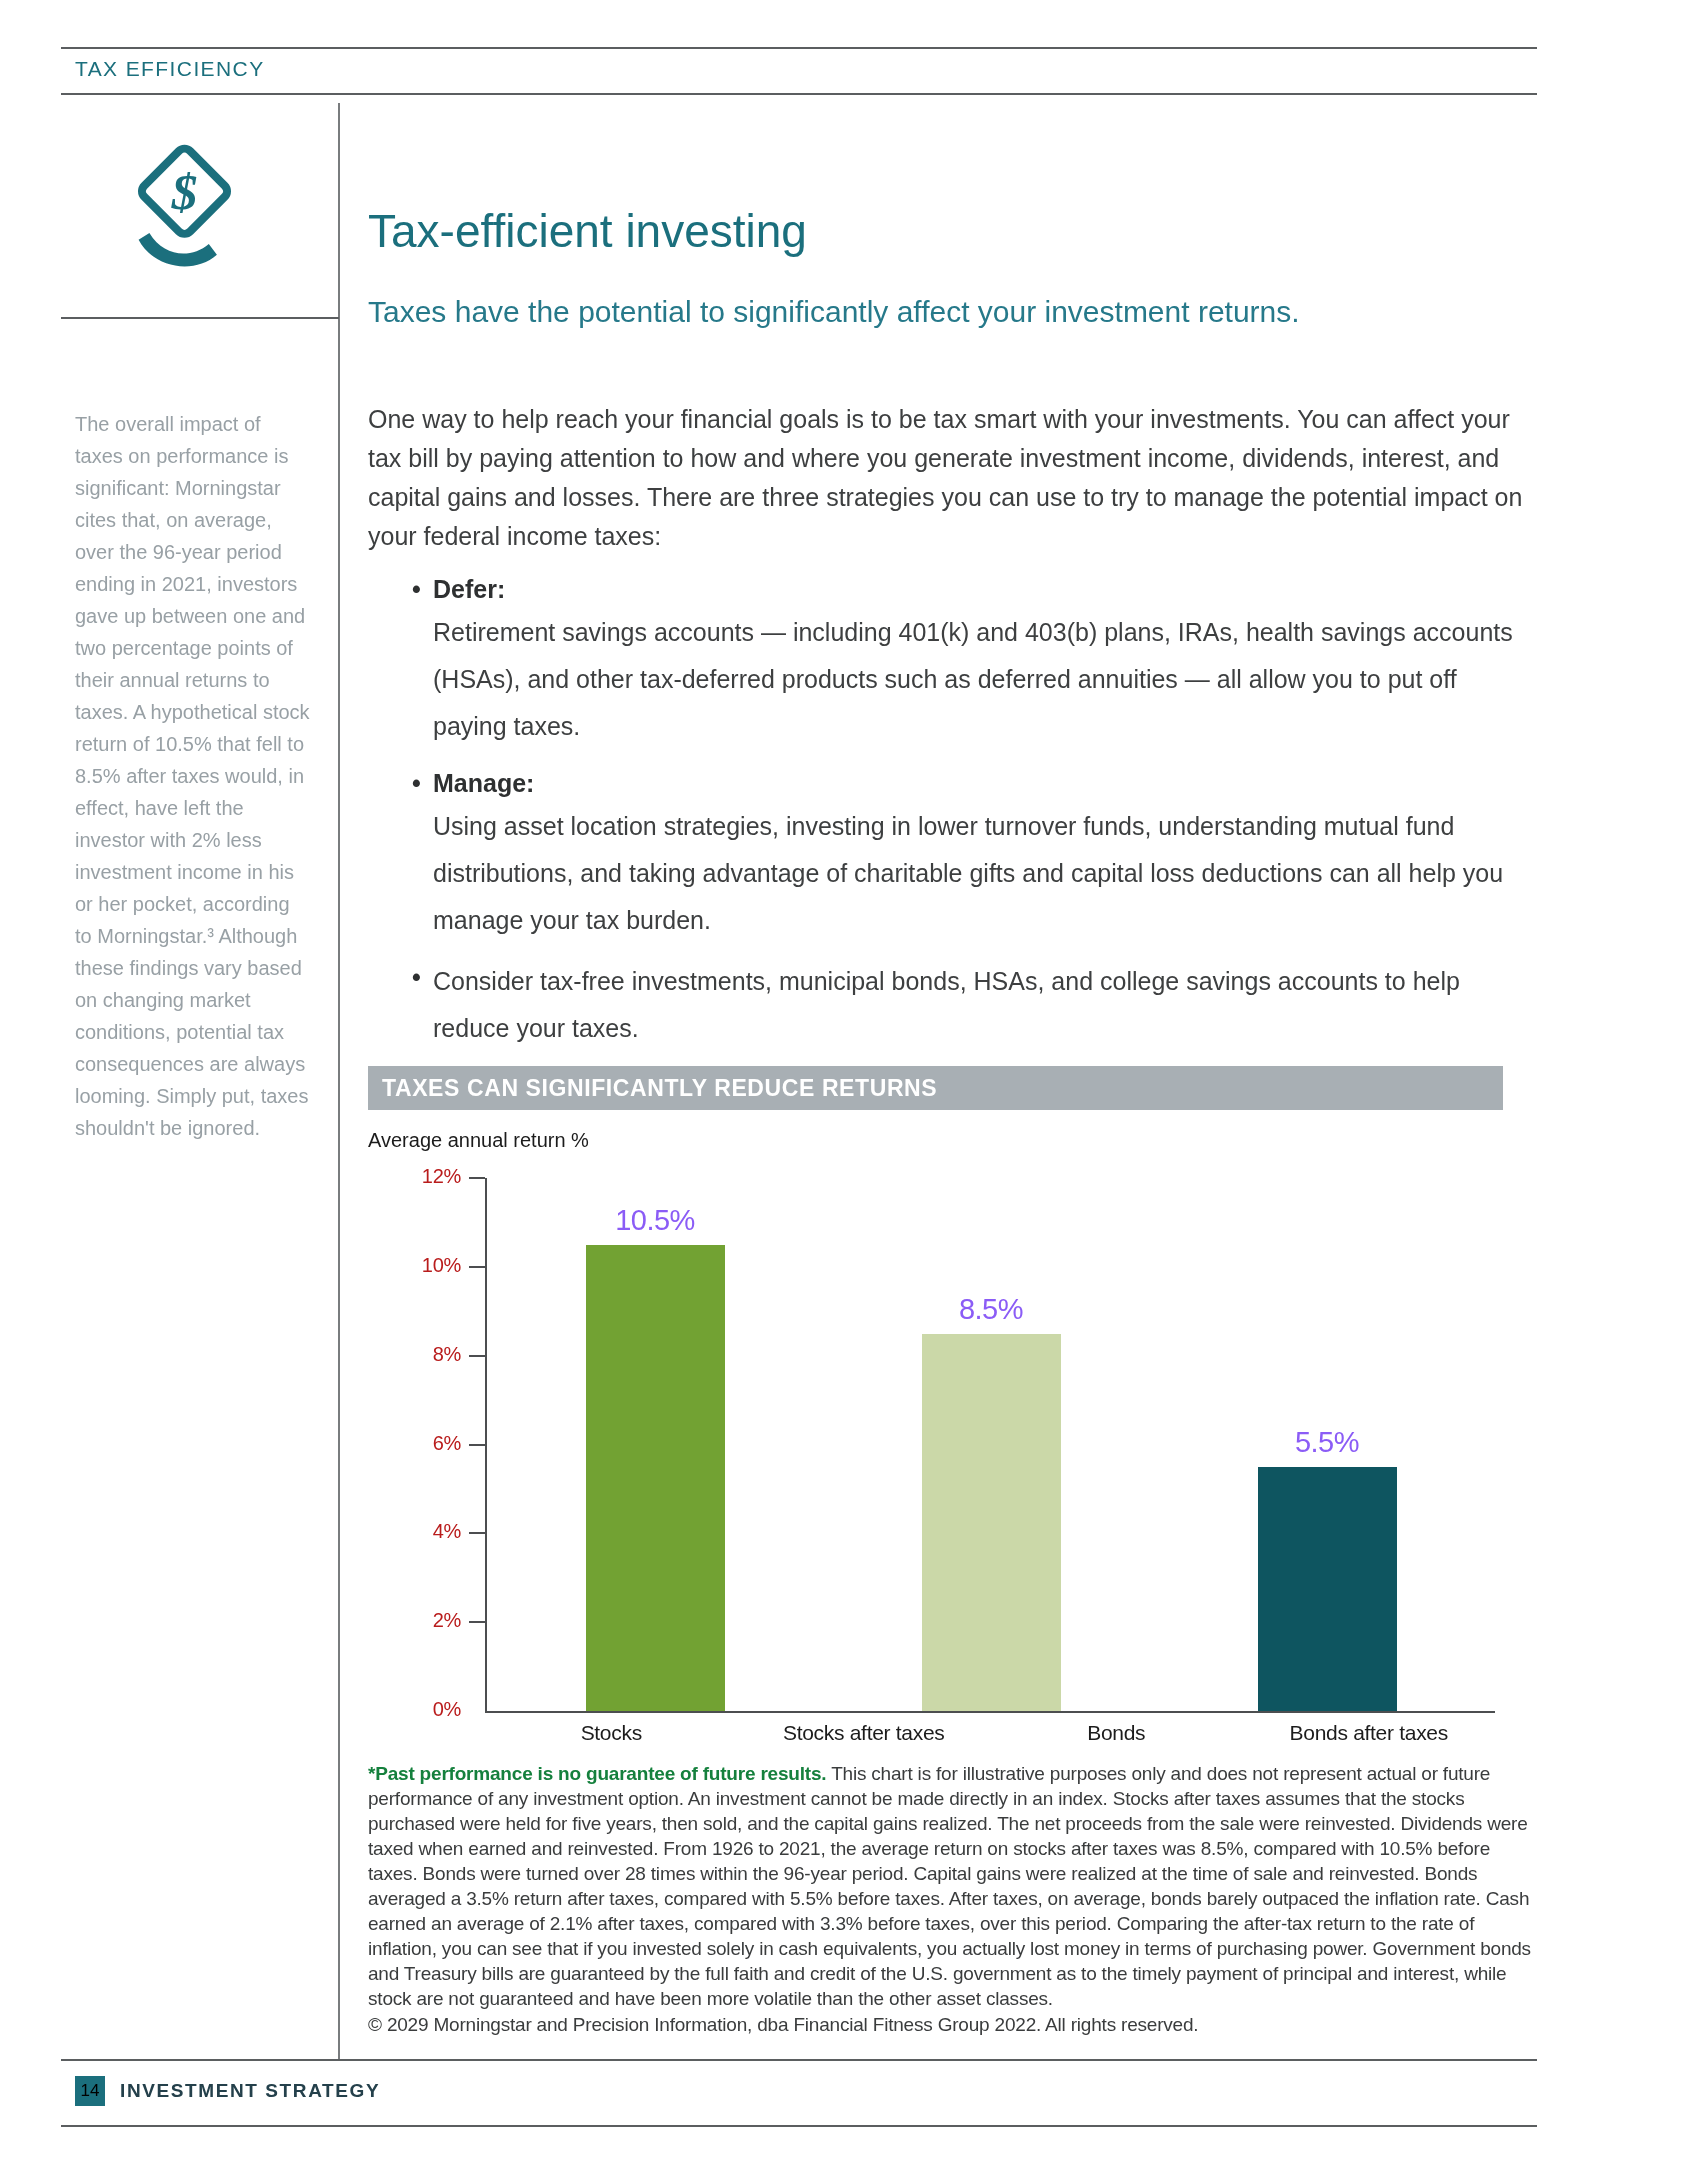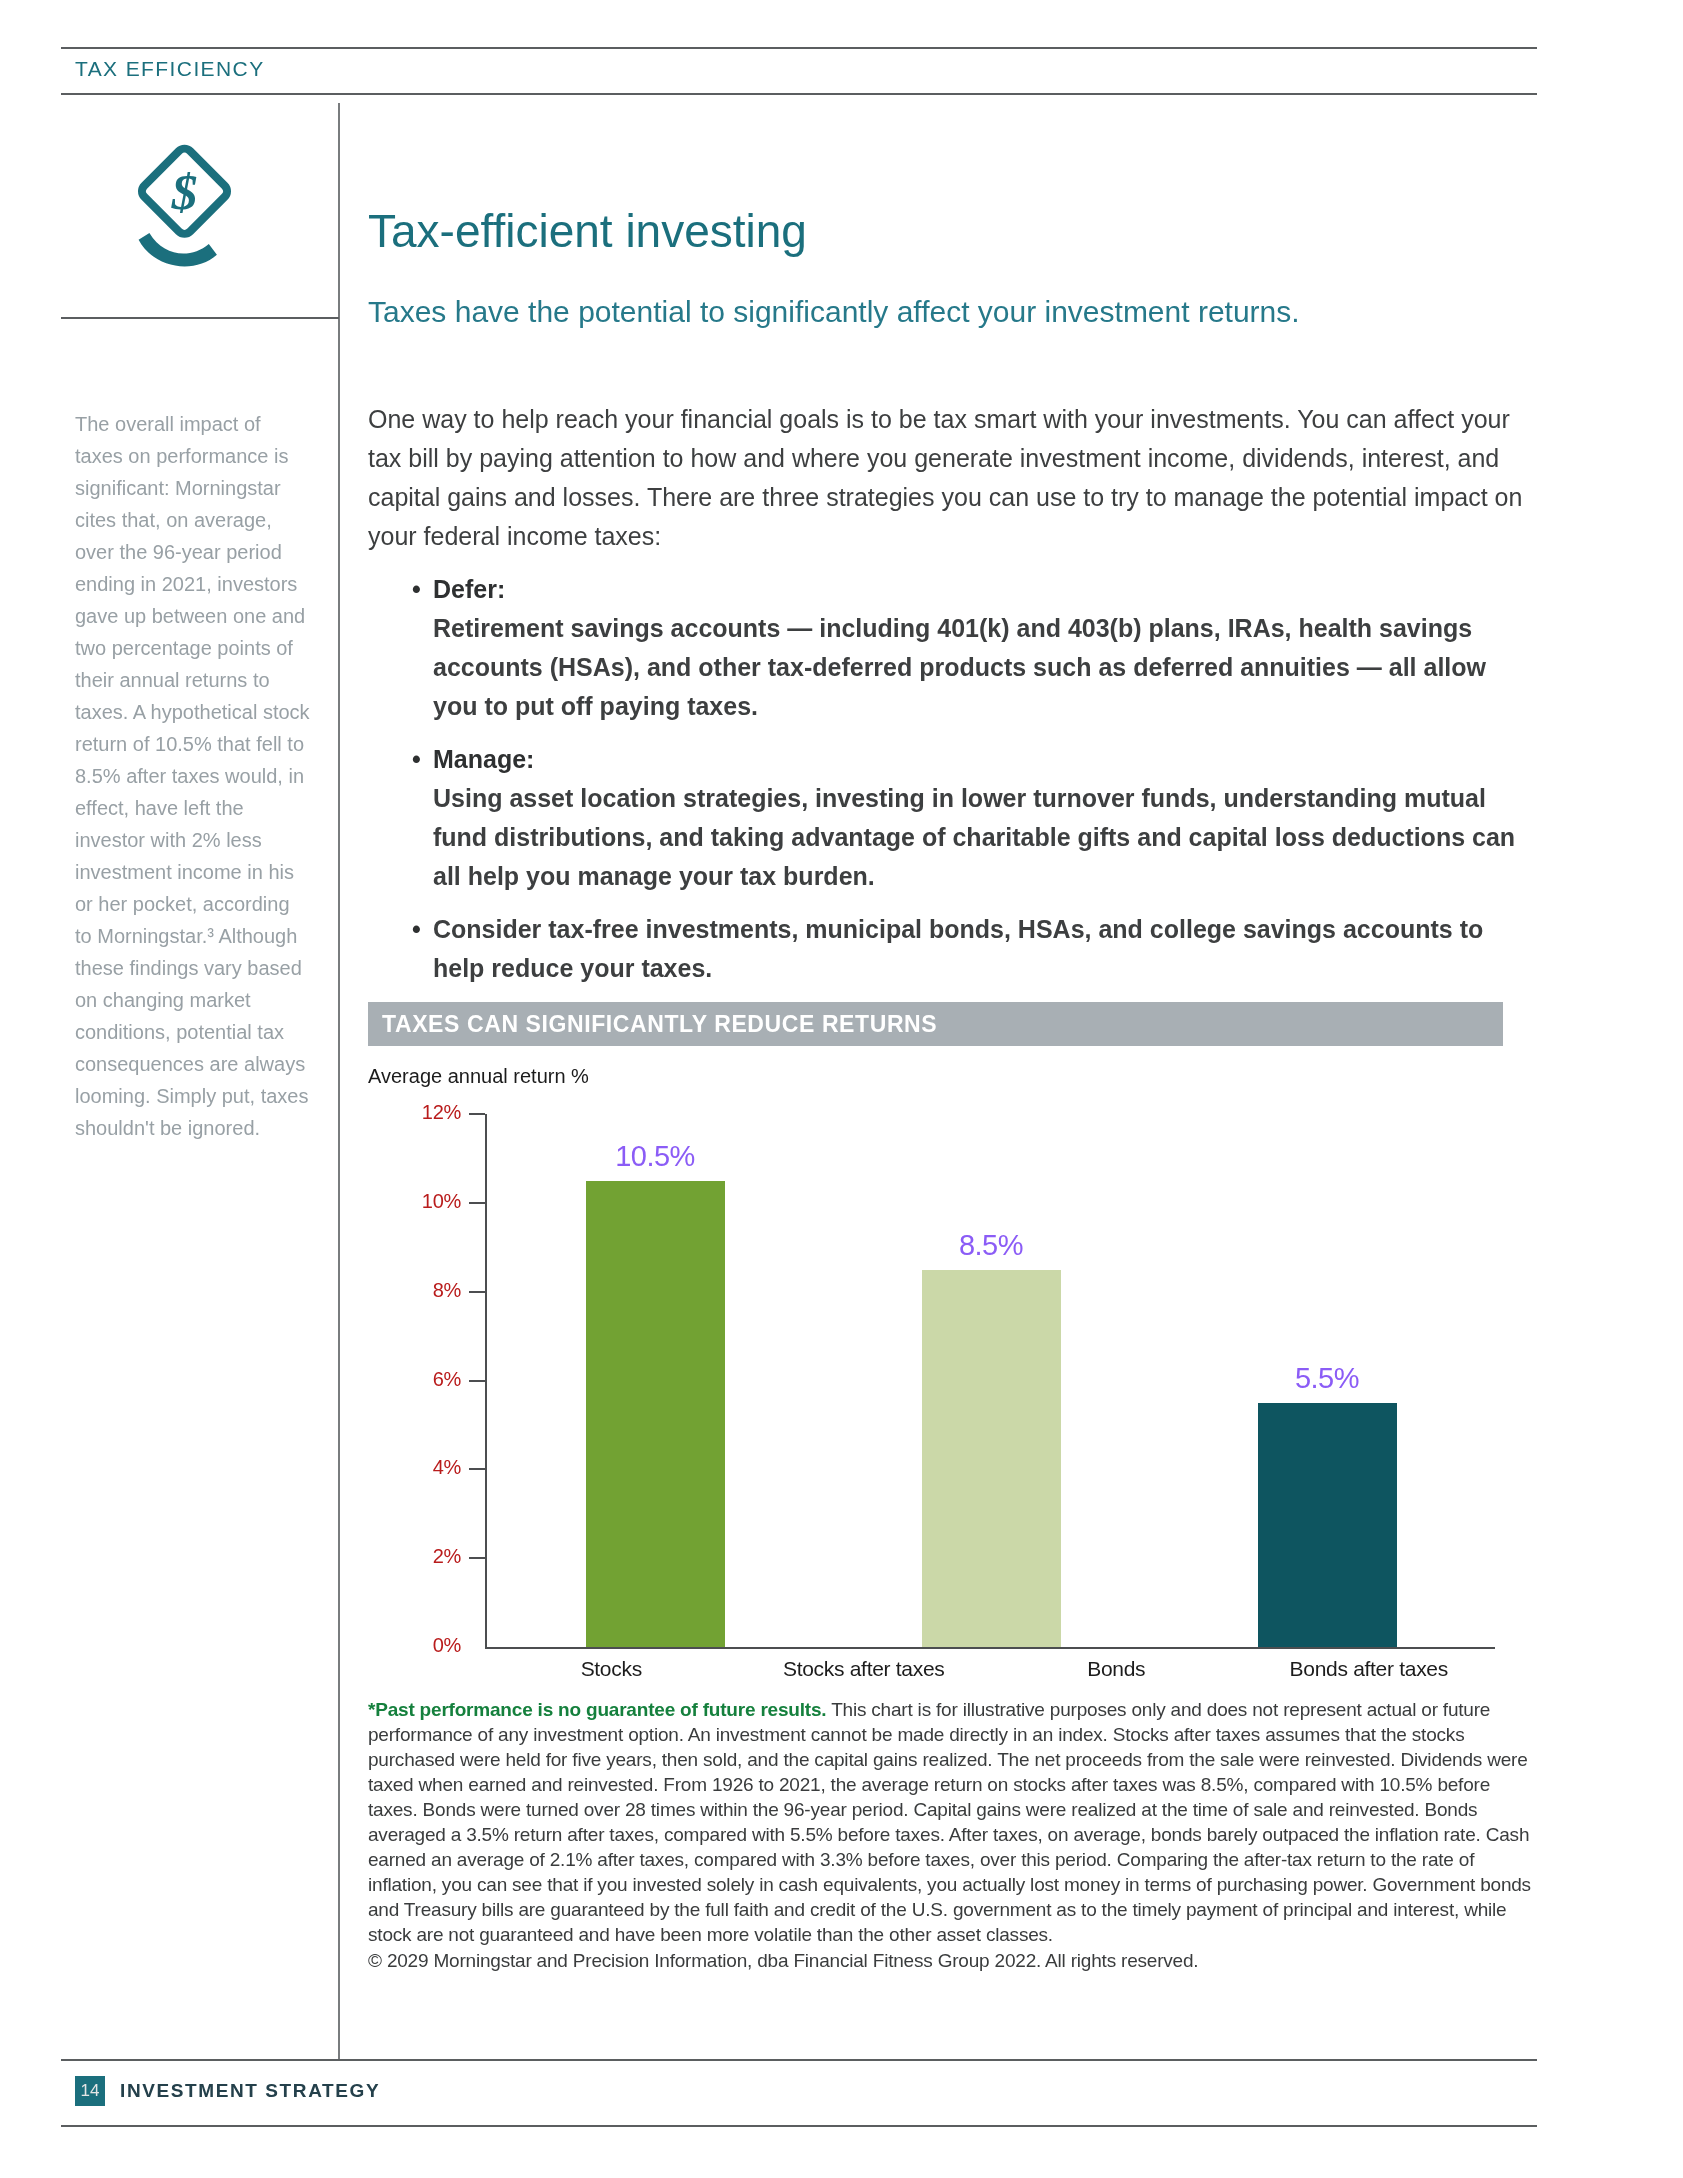--- a/index.html
+++ b/index.html
@@ -41,21 +41,21 @@
   .subtitle {
     margin-top:37px; font-size:30px; font-weight:normal; color:#26798a; line-height:36px;
   }
   .intro { margin-top:70px; font-size:25px; line-height:39px; color:#3d3f40; }
   .strategy { position:relative; padding-left:65px; margin-top:14px; }
   .strategy::before {
     content:"\2022"; position:absolute; left:44px; top:0;
     font-size:25px; line-height:39px; color:#2e3031; font-weight:bold;
   }
   .strategy-label { font-size:25px; line-height:39px; font-weight:bold; color:#2e3031; }
-  .strategy-text { font-size:25px; line-height:39px; color:#3d3f40;font-weight:bold; }
+  .strategy-text { font-size:25px; line-height:47px; color:#3d3f40; }
   .chart-block { margin-top:14px; }
   .chart-header {
     width:1135px; height:44px; line-height:44px; background:#a8afb4;
     color:#ffffff; font-weight:bold; font-size:23px; letter-spacing:0.6px;
     padding-left:14px;
   }
   .chart-ylabel { margin-top:18px; font-size:20px; color:#1c1c1c; line-height:24px; }
   .plot {
     position:relative; margin-left:117px; margin-top:26px;
     width:1010px; height:535px;
@@ -74,21 +74,21 @@
   .cats { display:flex; margin-left:117px; width:1010px; margin-top:8px; }
   .cat-label { flex:1; text-align:center; font-size:21px; color:#1c1c1c; letter-spacing:-0.3px; }
   .footnote {
     margin-top:16px; font-size:19px; line-height:25px; color:#3a3c3d; letter-spacing:-0.2px;
   }
   .footnote strong { color:#15803d; }
   .copyright { margin-top:1px; font-size:19px; line-height:25px; color:#3a3c3d; letter-spacing:-0.2px; }
   .footer { position:absolute; left:75px; top:2076px; display:flex; align-items:center; gap:15px; }
   .pagenum {
     display:inline-flex; align-items:center; justify-content:center;
-    width:30px; height:30px; background:#1b6f7d; color:#e5e5e5; font-size:17px;
+    width:30px; height:30px; background:#1b6f7d; color:#000000; font-size:17px;
   }
   .footer-label { font-size:19px; letter-spacing:1.6px; color:#24404b; font-weight:bold; }
 </style>
 </head>
 <body>
 
 <div class="page">
 
   <div class="rule rule-top-1"></div>
   <div class="eyebrow">TAX EFFICIENCY</div>

